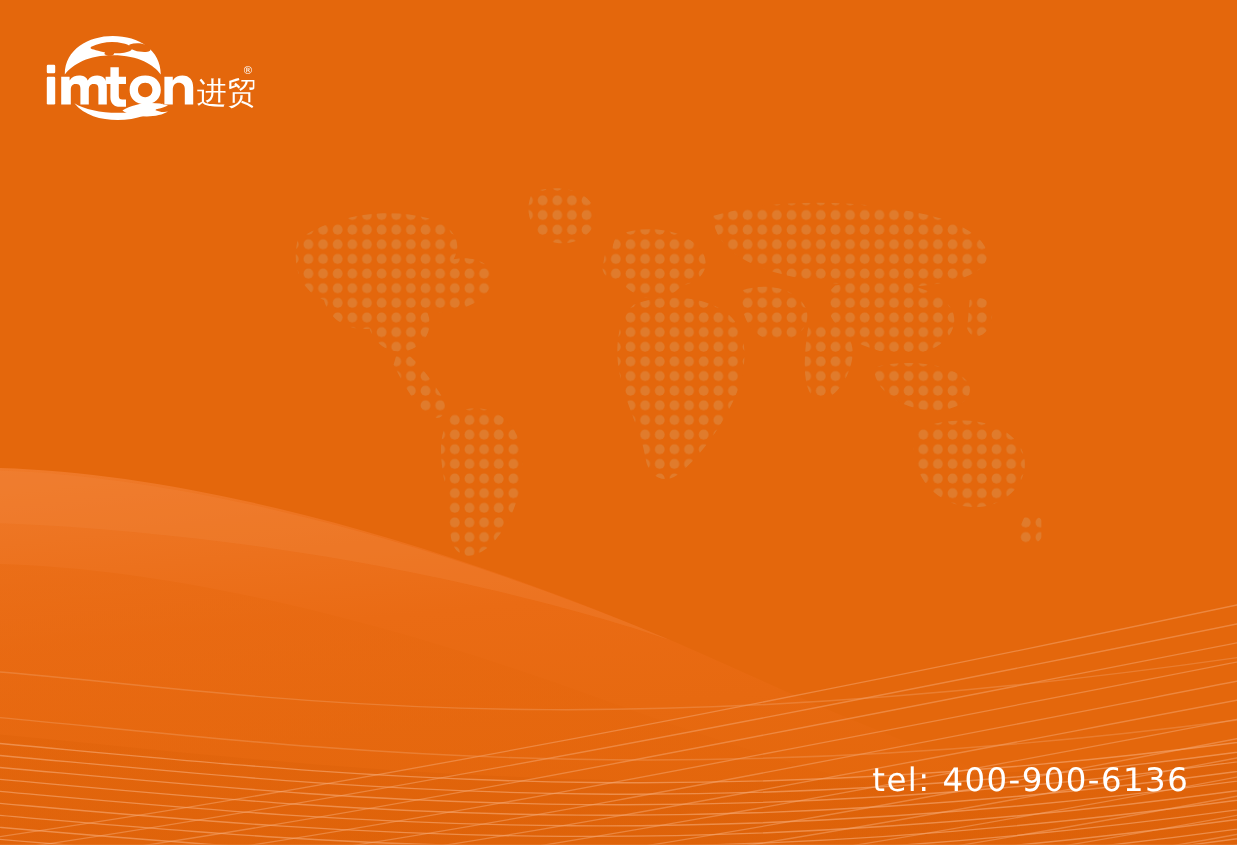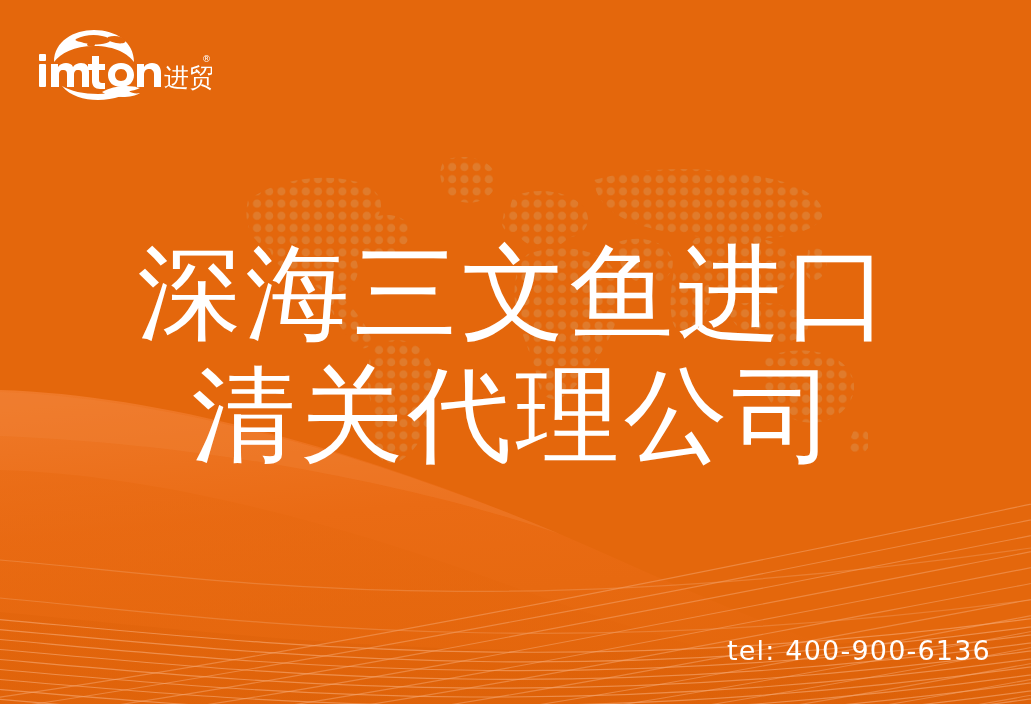--- a/index.html
+++ b/index.html
@@ -262,20 +262,16 @@
 
       <path d="M26,58 C34,68 48,72 62,72 C78,72 92,67 100,58
                C92,63 78,66 62,66 C48,66 34,63 26,58 Z" fill="#ffffff"></path>
 
       <path d="M66,64 C76,58 92,56 104,60 C100,62 96,63 92,63
                C96,65 100,66 104,65 C98,69 86,70 76,68 C72,67 68,66 66,64 Z" fill="#ffffff"></path>
       <path d="M84,54 C88,53 91,55 90,58 C89,60 86,60 85,58 Z" fill="#ffffff"></path>
     </svg>
   </div>
 
-  <div id="headline">
-    <span class="hl-line hl-line-1">深海三文鱼进口</span>
-    <span class="hl-line hl-line-2">清关代理公司</span>
-  </div>
 
   <div id="tel">tel: 400-900-6136</div>
 
 </div>
 
 </body></html>

